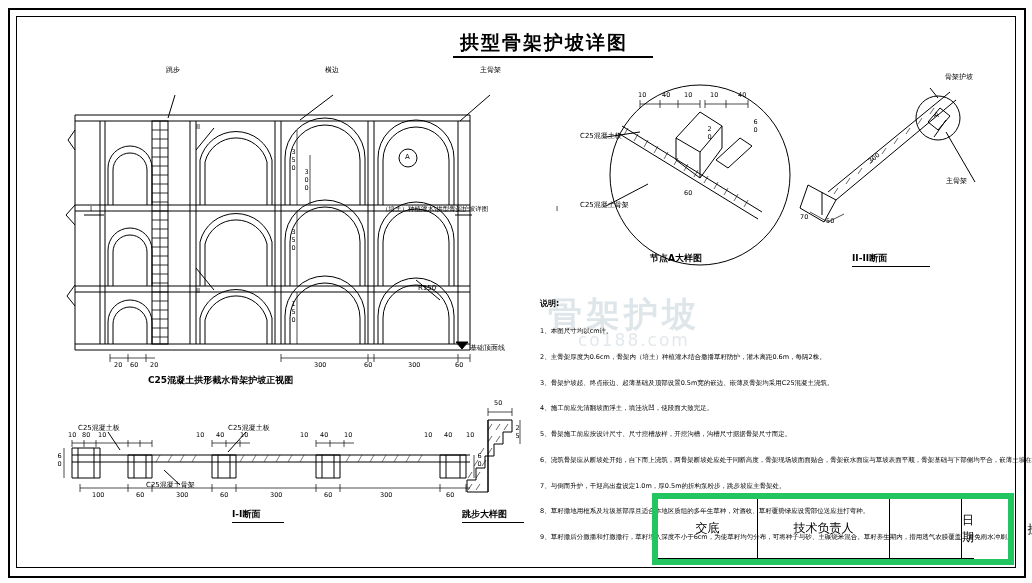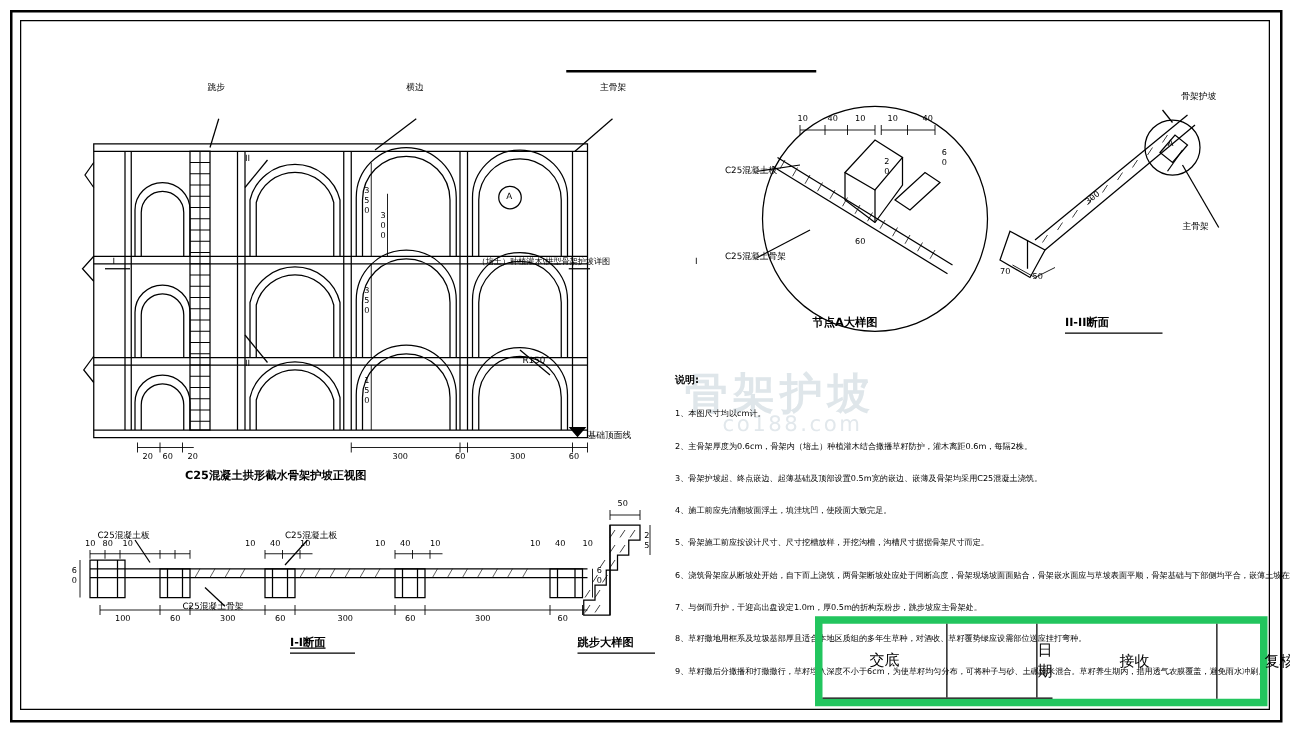--- a/index.html
+++ b/index.html
@@ -32,20 +32,21 @@
   .vert{writing-mode:vertical-rl;text-orientation:upright;}
 </style>
 </head>
 <body>
 
 <div id="sheet">
 
   <div class="frame-outer"></div>
   <div class="frame-inner"></div>
 
+  <div class="title" style="left:460px;top:30px;">拱型骨架护坡详图</div>
   <div class="title-underline" style="left:453px;top:56px;width:200px;"></div>
 
   <div class="wm" style="left:548px;top:292px;">骨架护坡</div>
   <div class="wm2" style="left:578px;top:330px;">co188.com</div>
 
   <svg width="1032" height="583">
     <g stroke="#000" fill="none" stroke-width="1">
 
       <path d="M75,115 L470,115 L470,350 L75,350 Z"></path>
 
@@ -402,21 +403,21 @@
   <div class="lbl dim" style="left:270px;top:492px;">300</div>
   <div class="lbl dim" style="left:324px;top:492px;">60</div>
   <div class="lbl dim" style="left:380px;top:492px;">300</div>
   <div class="lbl dim" style="left:446px;top:492px;">60</div>
   <div class="lbl dim vert" style="left:56px;top:452px;">60</div>
   <div class="lbl dim vert" style="left:476px;top:452px;">60</div>
 
   <div class="lbl" style="left:78px;top:425px;">C25混凝土板</div>
   <div class="lbl" style="left:228px;top:425px;">C25混凝土板</div>
   <div class="lbl" style="left:146px;top:482px;">C25混凝土骨架</div>
-  <div class="sub" style="left:232px;top:508px;text-decoration:underline;">I-I断面</div>
+  <div class="sub" style="left:232px;top:508px;">I-I断面</div>
   <div class="ln hln" style="left:232px;top:522px;width:52px;"></div>
 
   <svg width="1032" height="583">
     <g stroke="#000" fill="none" stroke-width="1">
       <path d="M488,420 L512,420 L512,432 L503,432 L503,444 L494,444 L494,456 L485,456 L485,468 L476,468 L476,480 L467,480 L467,492 L488,492 Z"></path>
       <path d="M488,420 L488,492"></path>
       <g stroke-width="0.6">
         <line x1="492" y1="424" x2="488" y2="430"></line>
         <line x1="500" y1="424" x2="496" y2="430"></line>
         <line x1="508" y1="424" x2="504" y2="430"></line>
@@ -440,20 +441,21 @@
     </g>
   </svg>
   <div class="lbl dim" style="left:494px;top:400px;">50</div>
   <div class="lbl dim vert" style="left:514px;top:424px;">25</div>
   <div class="sub" style="left:462px;top:508px;">跳步大样图</div>
   <div class="ln hln" style="left:462px;top:522px;width:62px;"></div>
 
   <div id="titleblock">
     <div class="row">
       <div class="cell c1">交底</div>
+      <div class="cell c2">技术负责人</div>
       <div class="cell c3"></div>
       <div class="cell c4">日  期</div>
     </div>
     <div class="row">
       <div class="cell c2">接收</div>
       <div class="cell c1">复核</div>
       <div class="cell c3"></div>
       <div class="cell c4"></div>
     </div>
   </div>

